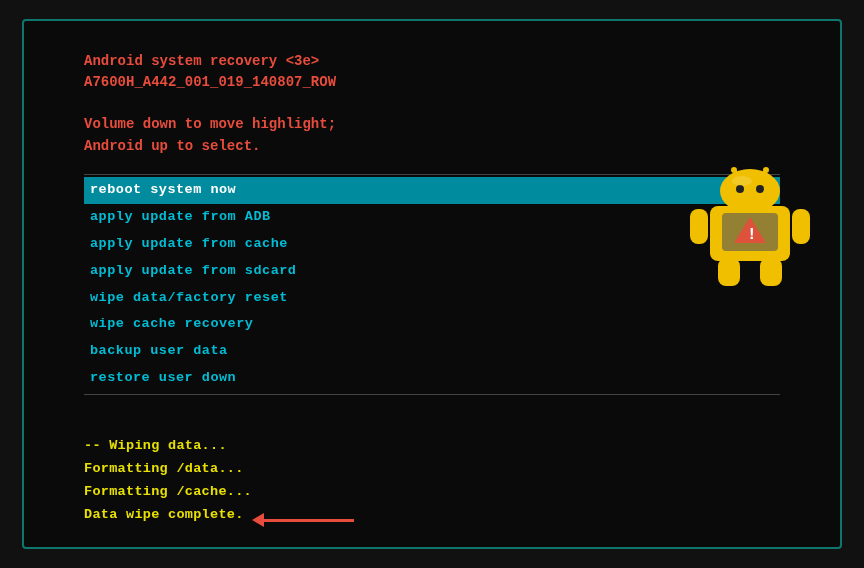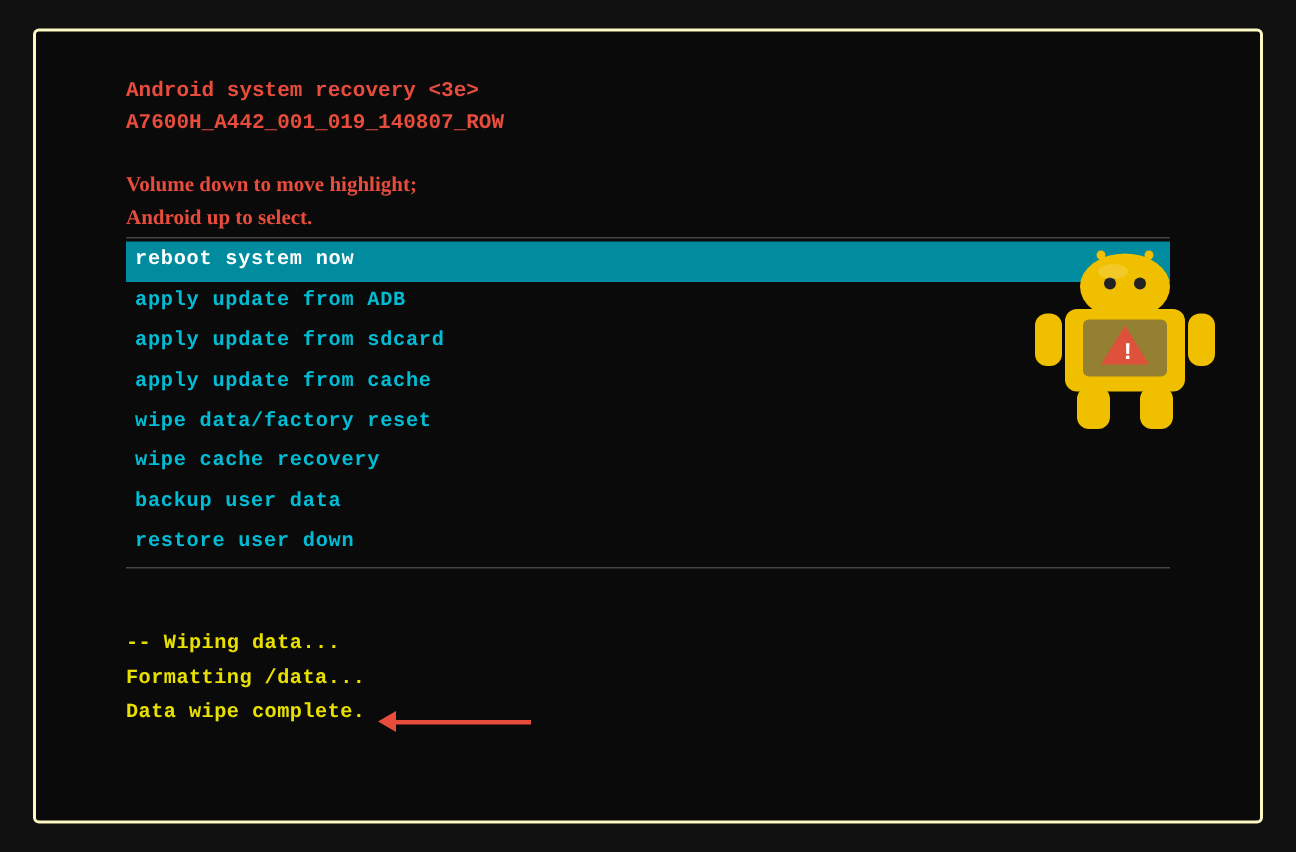--- a/index.html
+++ b/index.html
@@ -16,38 +16,38 @@
     }
 
     .screen {
       width: 820px;
       height: 530px;
       background: #0a0a0a;
       border-radius: 4px;
       position: relative;
       overflow: hidden;
       padding: 30px 60px 30px 60px;
-      border: 2px solid #fef9c3;
+      border: 2px solid #0f766e;
     }
 
     
     .info-section {
       margin-bottom: 20px;
     }
 
     .info-line {
       color: #e74c3c;
       font-size: 14px;
       font-weight: bold;
       line-height: 1.5;
     }
 
     .instructions {
       margin-top: 12px;
-      font-family: Liberation Serif, serif;
+      margin-bottom: 16px;
     }
 
     .instruction-line {
       color: #e74c3c;
       font-size: 14px;
       font-weight: bold;
       line-height: 1.6;
     }
 
     
@@ -152,24 +152,24 @@
   <div class="menu-section">
     <div class="divider-top"></div>
 
     <div class="menu-item selected">
       <span>reboot system now</span>
     </div>
     <div class="menu-item">
       <span>apply update from ADB</span>
     </div>
     <div class="menu-item">
+      <span>apply update from cache</span>
+    </div>
+    <div class="menu-item">
       <span>apply update from sdcard</span>
-    </div>
-    <div class="menu-item">
-      <span>apply update from cache</span>
     </div>
     <div class="menu-item">
       <span>wipe data/factory reset</span>
     </div>
     <div class="menu-item">
       <span>wipe cache recovery</span>
     </div>
     <div class="menu-item">
       <span>backup user data</span>
     </div>
@@ -206,20 +206,21 @@
       <polygon points="60,56 44,82 76,82" fill="#e74c3c" opacity="0.9"></polygon>
       <text x="57" y="78" font-size="16" font-weight="bold" fill="white">!</text>
 
       <ellipse cx="52" cy="20" rx="10" ry="5" fill="rgba(255,255,255,0.15)"></ellipse>
     </svg>
   </div>
 
   <div class="log-section">
     <div class="log-line">-- Wiping data...</div>
     <div class="log-line">Formatting /data...</div>
+    <div class="log-line">Formatting /cache...</div>
     <div class="log-line arrow-row">
       <span>Data wipe complete.</span>
       <div class="arrow-img">
         <div class="arrow-head"></div>
         <div class="arrow-line"></div>
       </div>
     </div>
   </div>
 
 </div>

